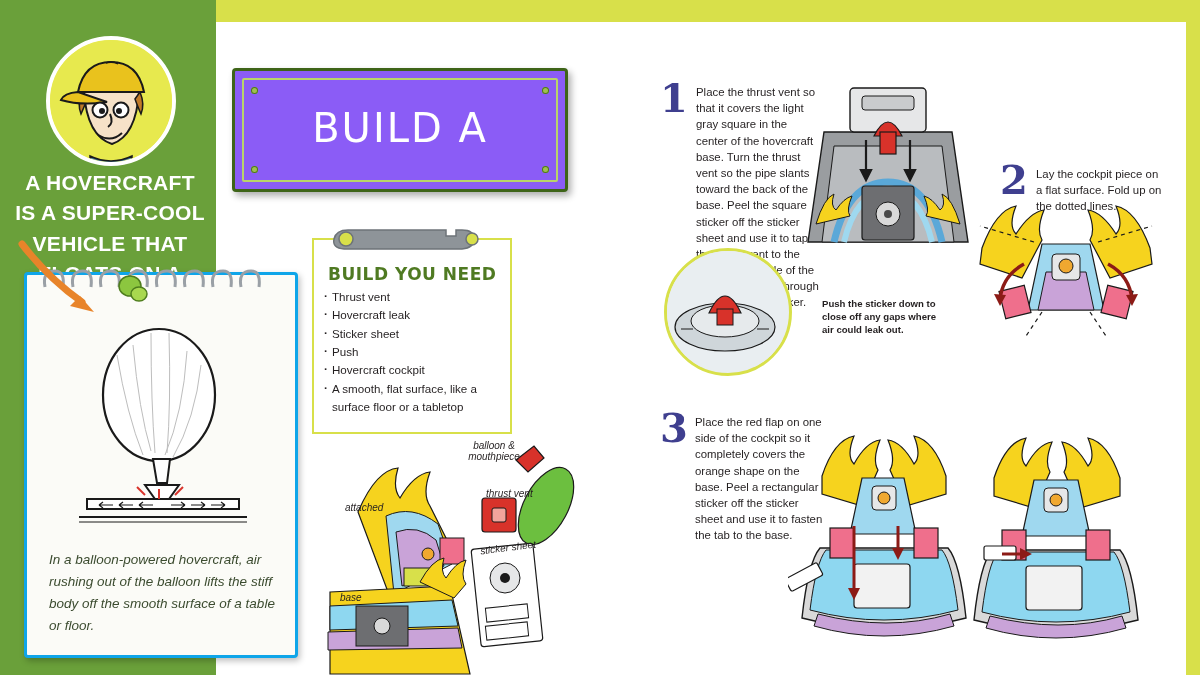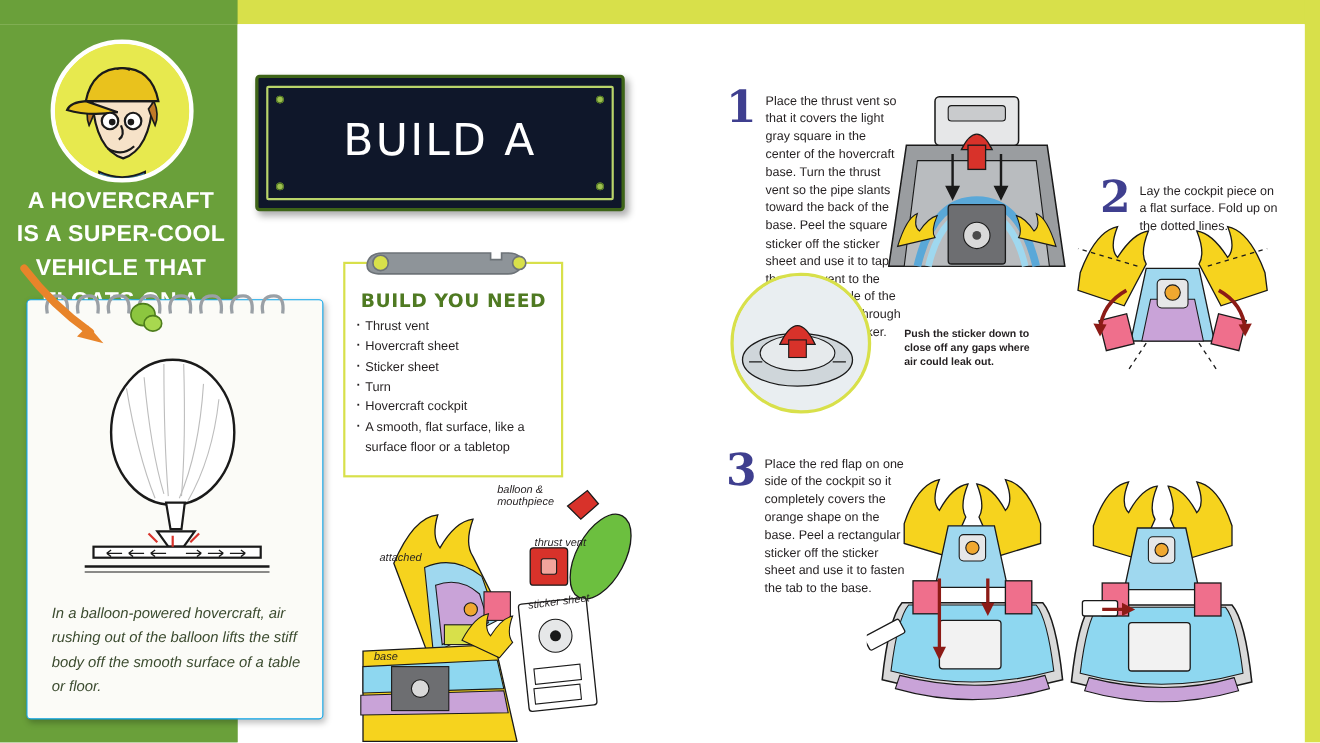--- a/index.html
+++ b/index.html
@@ -82,21 +82,21 @@
     letter-spacing: .3px;
     font-weight: 700;
   }
 
   
   .notepad {
     position: absolute;
     left: 24px; top: 272px;
     width: 268px; height: 380px;
     background: #fbfbf7;
-    border: 1px solid #0ea5e9;
+    border: 3px solid #0ea5e9;
     border-radius: 4px;
     box-shadow: 2px 3px 6px rgba(0,0,0,.25);
   }
   .notepad .spiral {
     position: absolute;
     left: 0; top: -10px;
     width: 268px; height: 26px;
   }
   .balloon-art {
     position: absolute;
@@ -122,21 +122,21 @@
     position: absolute;
     left: 110px; top: 274px;
     width: 44px; height: 34px;
   }
 
   
   .title-plaque {
     position: absolute;
     left: 232px; top: 68px;
     width: 330px; height: 118px;
-    background: #0f172a;
+    background: #8b5cf6;
     border: 3px solid #3e6418;
     border-radius: 4px;
     box-shadow: 3px 4px 7px rgba(0,0,0,.32);
   }
   .title-plaque .inner {
     position: absolute;
     inset: 7px;
     border: 2px solid #b9d46a;
     border-radius: 2px;
   }
@@ -376,23 +376,23 @@
     <div class="screw" style="right:16px; bottom:16px;"></div>
     <div class="title-text">
       <span class="l1">BUILD A</span>
     </div>
   </div>
 
   <div class="wyn">
     <h3>BUILD YOU NEED</h3>
     <ul>
       <li>Thrust vent</li>
-      <li>Hovercraft sheet</li>
+      <li>Hovercraft leak</li>
       <li>Sticker sheet</li>
-      <li>Turn</li>
+      <li>Push</li>
       <li>Hovercraft cockpit</li>
       <li>A smooth, flat surface, like a surface floor or a tabletop</li>
     </ul>
   </div>
 
   <svg class="wrench" viewBox="0 0 160 30">
     <path d="M18 6 q-12 0 -14 9 q-2 9 10 10 l118 0 q12 -1 12 -10 q0 -9 -12 -9 l-6 0 l0 6 l-10 0 l0 -6 z" fill="#8e9499" stroke="#6d7378" stroke-width="1.5"></path>
     <circle cx="16" cy="15" r="7" fill="#d8e04a" stroke="#6d7378" stroke-width="1.5"></circle>
     <circle cx="142" cy="15" r="6" fill="#d8e04a" stroke="#6d7378" stroke-width="1.5"></circle>
   </svg>
@@ -431,21 +431,21 @@
       <g>
         <rect x="176" y="126" width="62" height="98" rx="3" fill="#ffffff" stroke="#1a1a1a" stroke-width="1.2" transform="rotate(-6 207 175)"></rect>
         <circle cx="205" cy="158" r="15" fill="#e6e7e8" stroke="#1a1a1a" stroke-width="1"></circle>
         <circle cx="205" cy="158" r="5" fill="#1a1a1a"></circle>
         <rect x="186" y="186" width="42" height="14" fill="#ffffff" stroke="#1a1a1a" stroke-width="1" transform="rotate(-6 207 193)"></rect>
         <rect x="186" y="204" width="42" height="14" fill="#ffffff" stroke="#1a1a1a" stroke-width="1" transform="rotate(-6 207 211)"></rect>
       </g>
     </svg>
 
     <div class="part-label" style="left:45px;  top:82px;">attached</div>
-    <div class="part-label" style="left:152px; top:20px; width:60px; text-align:left;">balloon &amp; mouthpiece</div>
+    <div class="part-label" style="left:164px; top:20px; width:60px; text-align:center;">balloon &amp; mouthpiece</div>
     <div class="part-label" style="left:186px; top:68px;">thrust vent</div>
     <div class="part-label" style="left:180px; top:122px; transform:rotate(-7deg);">sticker sheet</div>
     <div class="part-label" style="left:40px;  top:172px;">base</div>
   </div>
 
   <div class="step s1">
     <div class="step-num">1</div>
     <div class="step-body">Place the thrust vent so that it covers the light gray square in the center of the hovercraft base. Turn the thrust vent so the pipe slants toward the back of the base. Peel the square sticker off the sticker sheet and use it to tape the thrust vent to the base. The nozzle of the thrust vent goes through the hole in the sticker.</div>
   </div>
 

